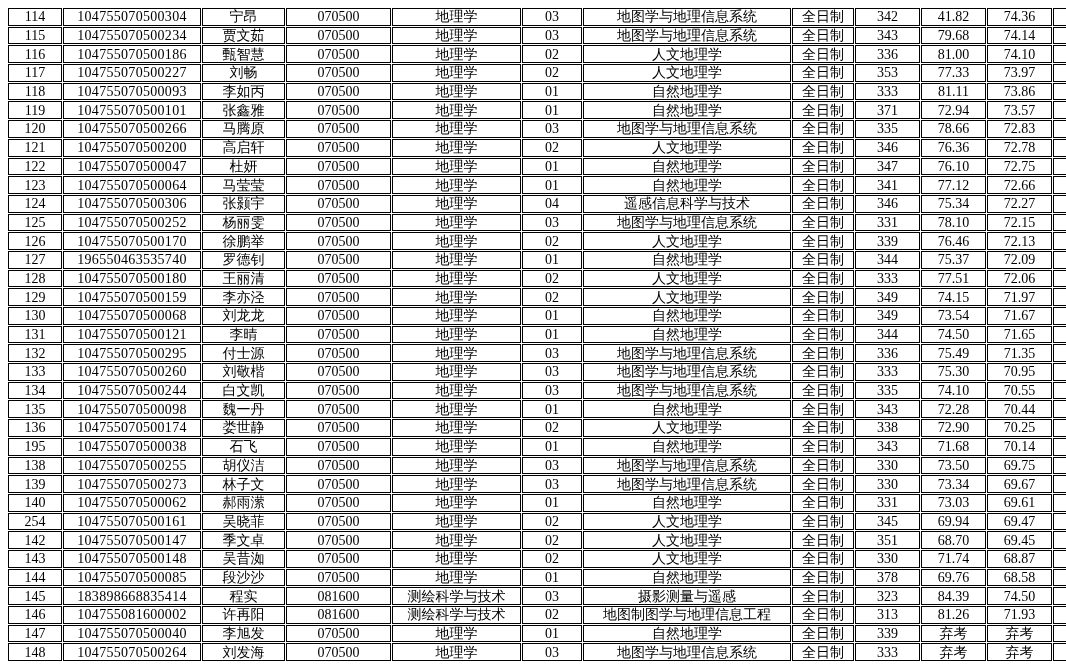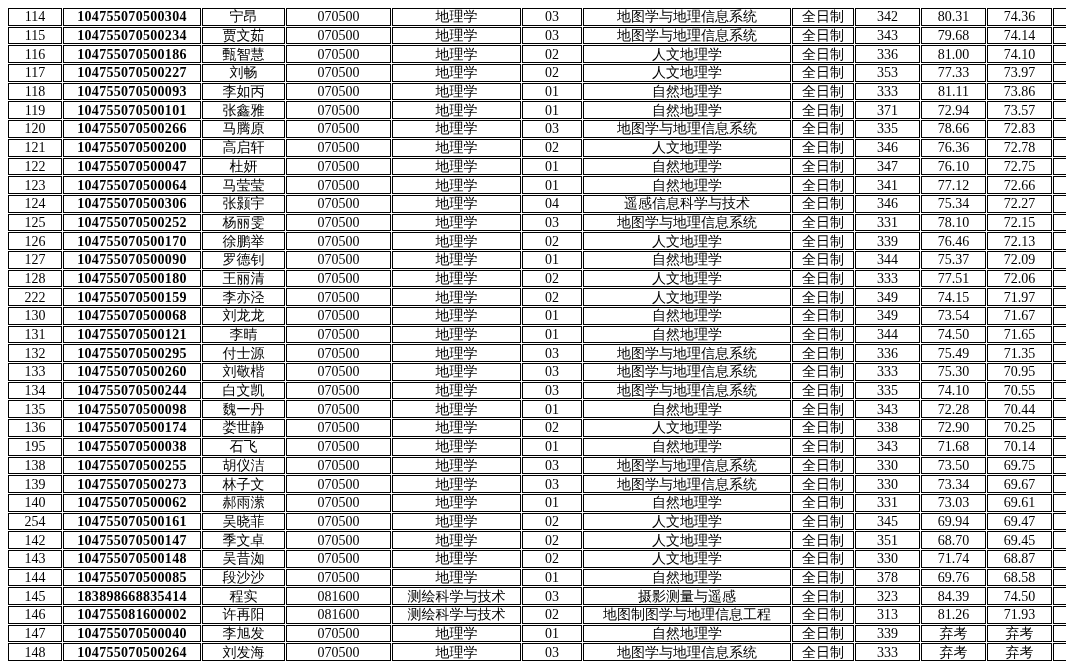--- a/index.html
+++ b/index.html
@@ -33,21 +33,21 @@
     padding: 0;
     text-align: center;
     vertical-align: middle;
     font-size: 14px;
     line-height: 15px;
     color: #000000;
     white-space: nowrap;
     overflow: hidden;
     font-family: "Liberation Serif", "DejaVu Serif", serif;
   }
-  td.c-id { letter-spacing: 0.3px; font-weight: bold; }
+  td.c-id { letter-spacing: 0.3px; }
   td.c-blank { border: 1px solid #000000; }
 </style>
 </head>
 <body>
 
 <div class="page">
   <table class="score-table">
     <colgroup>
       <col style="width:54px">
       <col style="width:138px">
@@ -66,21 +66,21 @@
   <tr>
     <td class="c-no">114</td>
     <td class="c-id">104755070500304</td>
     <td class="c-name">宁昂</td>
     <td class="c-code">070500</td>
     <td class="c-major">地理学</td>
     <td class="c-dcode">03</td>
     <td class="c-dir">地图学与地理信息系统</td>
     <td class="c-mode">全日制</td>
     <td class="c-s1">342</td>
-    <td class="c-s2">80.31</td>
+    <td class="c-s2">41.82</td>
     <td class="c-s3">74.36</td>
     <td class="c-blank"></td>
   </tr>
 
   <tr>
     <td class="c-no">115</td>
     <td class="c-id">104755070500234</td>
     <td class="c-name">贾文茹</td>
     <td class="c-code">070500</td>
     <td class="c-major">地理学</td>
@@ -253,21 +253,21 @@
     <td class="c-dir">人文地理学</td>
     <td class="c-mode">全日制</td>
     <td class="c-s1">339</td>
     <td class="c-s2">76.46</td>
     <td class="c-s3">72.13</td>
     <td class="c-blank"></td>
   </tr>
 
   <tr>
     <td class="c-no">127</td>
-    <td class="c-id">104755070500090</td>
+    <td class="c-id">196550463535740</td>
     <td class="c-name">罗德钊</td>
     <td class="c-code">070500</td>
     <td class="c-major">地理学</td>
     <td class="c-dcode">01</td>
     <td class="c-dir">自然地理学</td>
     <td class="c-mode">全日制</td>
     <td class="c-s1">344</td>
     <td class="c-s2">75.37</td>
     <td class="c-s3">72.09</td>
     <td class="c-blank"></td>
@@ -282,21 +282,21 @@
     <td class="c-dcode">02</td>
     <td class="c-dir">人文地理学</td>
     <td class="c-mode">全日制</td>
     <td class="c-s1">333</td>
     <td class="c-s2">77.51</td>
     <td class="c-s3">72.06</td>
     <td class="c-blank"></td>
   </tr>
 
   <tr>
-    <td class="c-no">222</td>
+    <td class="c-no">129</td>
     <td class="c-id">104755070500159</td>
     <td class="c-name">李亦泾</td>
     <td class="c-code">070500</td>
     <td class="c-major">地理学</td>
     <td class="c-dcode">02</td>
     <td class="c-dir">人文地理学</td>
     <td class="c-mode">全日制</td>
     <td class="c-s1">349</td>
     <td class="c-s2">74.15</td>
     <td class="c-s3">71.97</td>

